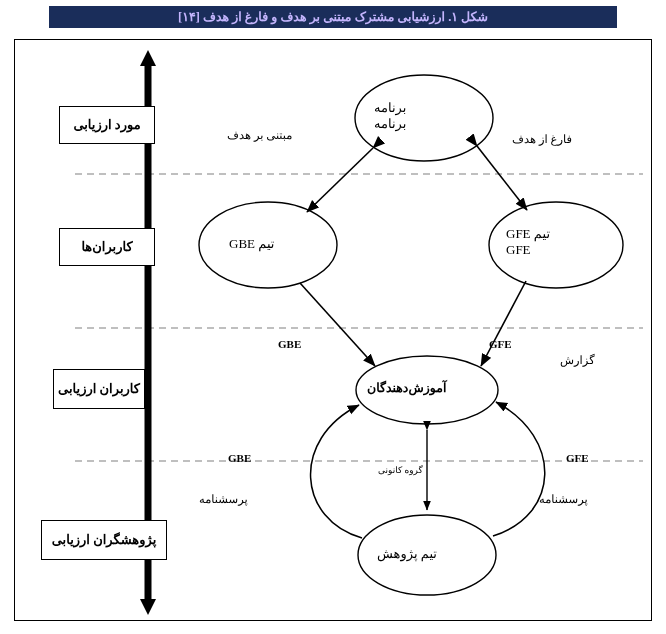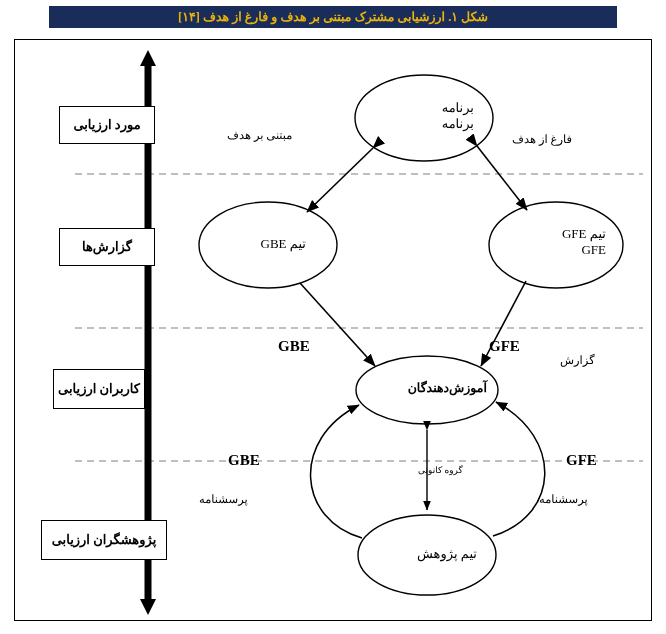--- a/index.html
+++ b/index.html
@@ -21,21 +21,21 @@
     height: 634px;
   }
   
   .caption-bar {
     position: absolute;
     left: 49px;
     top: 6px;
     width: 568px;
     height: 22px;
     background: #1a2d5a;
-    color: #eab308;
+    color: #c4b5fd;
     font-size: 12.5px;
     font-weight: bold;
     display: flex;
     align-items: center;
     justify-content: center;
     letter-spacing: 0;
   }
   
   .figure-frame {
     position: absolute;
@@ -68,36 +68,36 @@
     font-size: 13px;
     font-weight: bold;
     font-family: "Liberation Serif", serif;
     text-align: center;
     line-height: 1.15;
     z-index: 5;
   }
   
   .ellipse-label {
     position: absolute;
-    text-align: right;
+    text-align: left;
     font-size: 13px;
     line-height: 1.25;
     z-index: 6;
     font-family: "Liberation Serif", serif;
   }
   .ellipse-label.bold { font-weight: bold; font-size: 12.5px;}
   
   .free-text {
     position: absolute;
     font-size: 11.5px;
     z-index: 6;
     font-family: "Liberation Serif", serif;
     white-space: nowrap;
   }
-  .free-text.tiny { font-size: 15px; font-weight: bold; }
+  .free-text.tiny { font-size: 11px; font-weight: bold; }
   .free-text.tiny-plain { font-size: 9px; }
 </style>
 </head>
 <body>
 
 <div id="page">
 
   <div class="caption-bar">شکل ۱. ارزشیابی مشترک مبتنی بر هدف و فارغ از هدف [۱۴]</div>
 
   <div class="figure-frame">
@@ -140,35 +140,35 @@
 
       <path d="M347,498 C283,480 275,400 344,365" fill="none" stroke="#000" stroke-width="1.5" marker-end="url(#arrow)"></path>
 
       <path d="M478,496 C545,475 548,398 481,362" fill="none" stroke="#000" stroke-width="1.5" marker-end="url(#arrow)"></path>
     </svg>
 
     <div class="label-box" style="left:44px; top:66px; width:96px; height:38px;">
       <span>مورد ارزیابی</span>
     </div>
     <div class="label-box" style="left:44px; top:188px; width:96px; height:38px;">
-      <span>گزارش‌ها</span>
+      <span>کاربران‌ها</span>
     </div>
     <div class="label-box" style="left:38px; top:329px; width:92px; height:40px;">
       <span>کاربران ارزیابی</span>
     </div>
     <div class="label-box" style="left:26px; top:480px; width:126px; height:40px;text-align:right;">
       <span>پژوهشگران ارزیابی</span>
     </div>
 
     <div class="ellipse-label" style="left:359px; top:60px; width:100px;">
       <div>برنامه</div>
       <div>برنامه</div>
     </div>
 
-    <div class="ellipse-label" style="left:191px; top:196px; width:100px;">
+    <div class="ellipse-label" style="left:214px; top:196px; width:100px;">
       <div>تیم GBE</div>
     </div>
 
     <div class="ellipse-label" style="left:491px; top:186px; width:100px;">
       <div>تیم GFE</div>
       <div>GFE</div>
     </div>
 
     <div class="ellipse-label bold" style="left:352px; top:341px; width:120px;">
       <div>آموزش‌دهندگان</div>
@@ -185,16 +185,16 @@
     <div class="free-text tiny" style="left:474px; top:298px;">GFE</div>
 
     <div class="free-text" style="left:545px; top:313px;">گزارش</div>
 
     <div class="free-text tiny" style="left:213px; top:412px;">GBE</div>
     <div class="free-text tiny" style="left:551px; top:412px;">GFE</div>
 
     <div class="free-text" style="left:524px; top:452px;">پرسشنامه</div>
     <div class="free-text" style="left:184px; top:452px;">پرسشنامه</div>
 
-    <div class="free-text tiny-plain" style="left:403px; top:425px;">گروه کانونی</div>
+    <div class="free-text tiny-plain" style="left:363px; top:425px;">گروه کانونی</div>
 
   </div>
 </div>
 
 </body></html>

